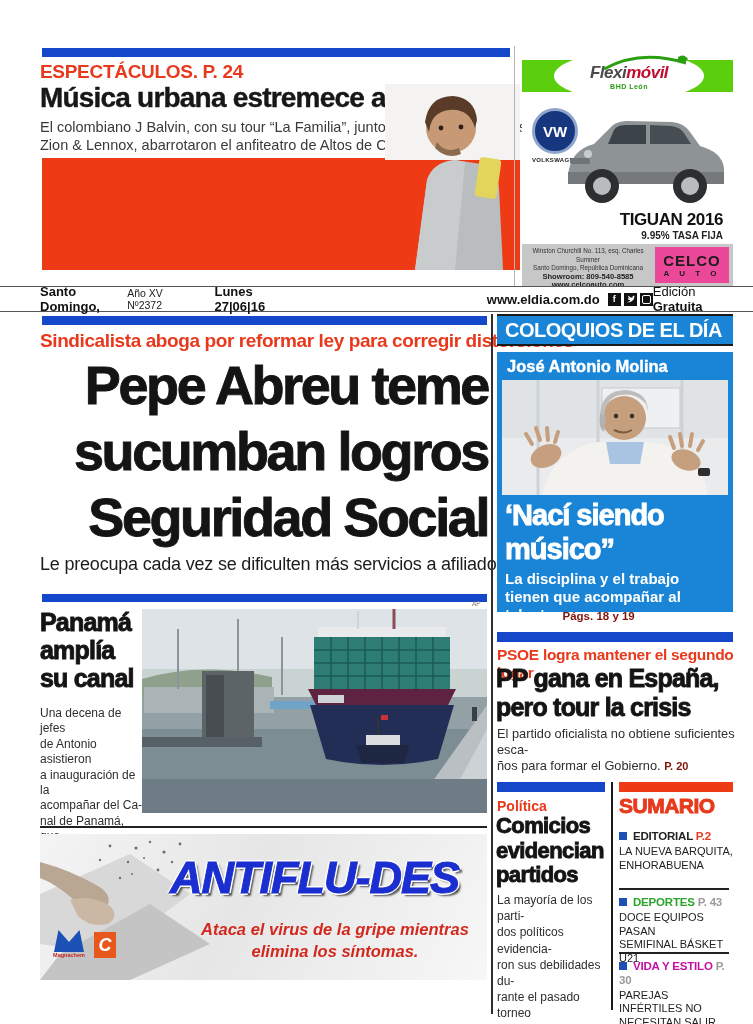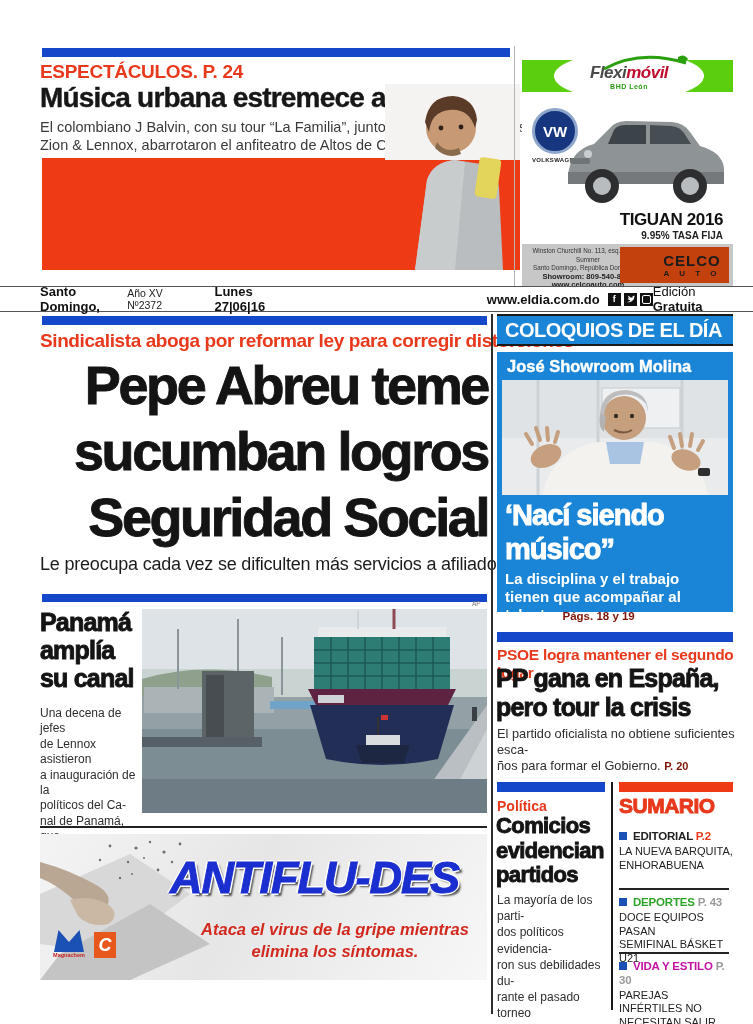--- a/index.html
+++ b/index.html
@@ -37,22 +37,22 @@
   .vw-circle{width:40px;height:40px;margin:0 auto;border-radius:50%;background:var(--vw_blue);
              border:3px solid #8fa6cc;color:#fff;font-weight:bold;font-size:15px;
              display:flex;align-items:center;justify-content:center;}
   .vw-name{font-size:6px;font-weight:bold;color:#222;margin-top:3px;letter-spacing:0.3px;}
   .car-img{position:absolute;left:28px;top:56px;width:180px;height:112px;}
   .model{position:absolute;right:10px;top:164px;font-size:17px;font-weight:bold;letter-spacing:-0.4px;color:#111;}
   .rate{position:absolute;right:10px;top:184px;font-size:10px;font-weight:bold;color:#222;}
   .celco-strip{position:absolute;left:0;top:198px;width:211px;height:42px;background:#c7c7c7;}
   .addr{position:absolute;left:6px;top:3px;width:120px;font-size:6.3px;line-height:8.5px;color:#333;text-align:center;}
   .addr .big{font-size:7.6px;font-weight:bold;color:#222;}
-  .celco-box{position:absolute;right:4px;top:3px;width:74px;height:36px;background:#c2410c;
-             display:flex;flex-direction:column;align-items:center;justify-content:center;color:#1c1c1c;padding-left:35px;}
+  .celco-box{position:absolute;right:4px;top:3px;width:74px;height:36px;background:#ec4899;
+             display:flex;flex-direction:column;align-items:center;justify-content:center;color:#1c1c1c;}
   .celco1{font-size:15px;font-weight:bold;letter-spacing:1px;}
   .celco2{font-size:8px;letter-spacing:4px;font-weight:bold;}
 
   
   .dateline{left:0;top:286px;width:753px;height:24px;border-top:1px solid #555;border-bottom:1px solid #555;
             display:flex;align-items:center;font-size:13px;}
   .dateline .city{margin-left:40px;font-weight:bold;}
   .dateline .issue{margin-left:4px;font-size:10.5px;color:#222;}
   .dateline .day{margin-left:26px;font-weight:bold;}
   .dateline .site{margin-left:195px;font-weight:bold;}
@@ -247,23 +247,23 @@
   </div>
 
   <div class="abs rule-blue" style="left:42px;top:594px;width:445px;height:8px;"></div>
   <div class="abs pan-head heavy">
     <div>Panamá</div>
     <div>amplía</div>
     <div>su canal</div>
   </div>
   <div class="abs pan-body">
     <div>Una decena de jefes</div>
-    <div>de Lennox asistieron</div>
+    <div>de Antonio asistieron</div>
     <div>a inauguración de la</div>
-    <div>políticos del Ca-</div>
+    <div>acompañar del Ca-</div>
     <div>nal de Panamá, que</div>
     <div>permitirá el paso de</div>
     <div>
       <span>barcos gigantes.</span>
       <span class="pg">P. 22</span>
     </div>
   </div>
   <div class="abs pan-credit">AP</div>
 
   <div class="abs pan-photo">
@@ -354,21 +354,21 @@
       </div>
       <div class="clogo">C</div>
     </div>
   </div>
 
   <div class="abs vdiv-main"></div>
 
   <div class="abs col-header">COLOQUIOS DE EL DÍA</div>
 
   <div class="abs colo-box">
-    <div class="colo-author semiheavy">José Showroom Molina</div>
+    <div class="colo-author semiheavy">José Antonio Molina</div>
     <div class="colo-photo">
       <svg width="226" height="115" viewBox="0 0 226 115" xmlns="http://www.w3.org/2000/svg">
         <rect width="226" height="115" fill="#e9ebed"></rect>
         <rect x="0" y="0" width="226" height="58" fill="#dfe3e6"></rect>
         <line x1="36" y1="0" x2="36" y2="115" stroke="#cdd2d6" stroke-width="3"></line>
         <line x1="96" y1="0" x2="96" y2="70" stroke="#cdd2d6" stroke-width="3"></line>
         <line x1="180" y1="0" x2="180" y2="115" stroke="#cdd2d6" stroke-width="3"></line>
         <rect x="100" y="8" width="78" height="40" fill="#eef0f2" stroke="#c6cbcf"></rect>
 
         <path d="M40 115 Q50 70 96 62 L150 62 Q198 68 206 115 Z" fill="#f3f2ef"></path>

